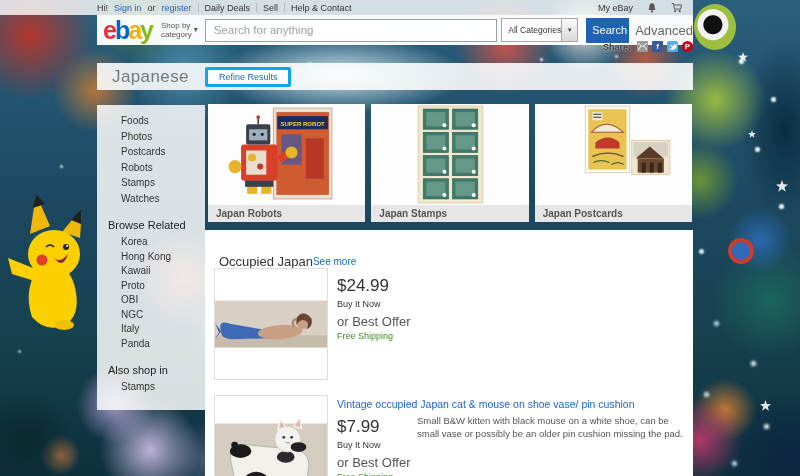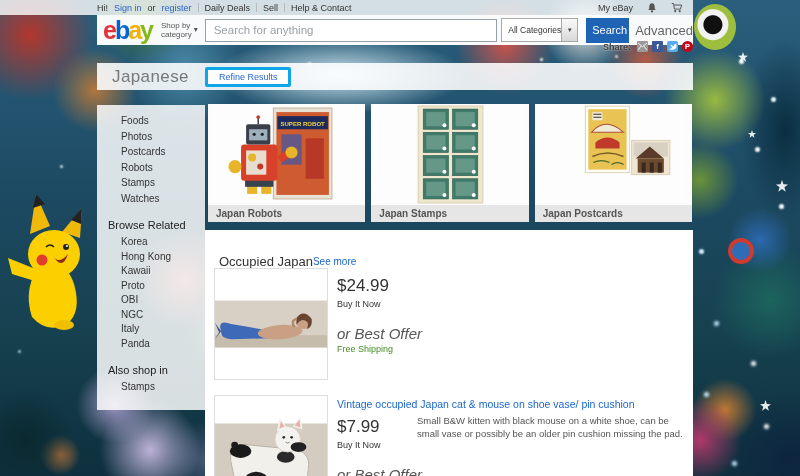--- a/index.html
+++ b/index.html
@@ -117,21 +117,21 @@
   .panel-title{font-size:13px;color:#333;}
   .see-more{font-size:10px;color:#1b66c9;cursor:pointer;}
   .imgbox{position:absolute;left:9px;width:114px;height:112px;border:1px solid #ddd;background:#fff;
     display:flex;align-items:center;justify-content:center;cursor:pointer;}
   .l1 .imgbox{top:38px;} .l2 .imgbox{top:165px;}
   .ltxt{position:absolute;left:132px;width:350px;}
   .l1 .ltxt{top:40px;} .l2 .ltxt{top:168px;}
   .l-title{font-size:10.5px;color:#1b66c9;line-height:1.25;cursor:pointer;}
   .l-price{font-size:17px;color:#333;margin-top:6px;}
   .l-buy{font-size:9px;color:#333;margin-top:3px;}
-  .l-offer{font-size:15px;color:#555;margin-top:16px;font-style:italic;}
+  .l-offer{font-size:13px;color:#555;margin-top:5px;}
   .l-ship{font-size:9px;color:#458c25;margin-top:2px;}
   .l-desc{position:absolute;left:212px;top:185px;width:268px;font-size:9.5px;color:#555;line-height:1.35;}
   .l2 .l-title{width:330px;}
 </style>
 </head>
 <body>
 
 <div class="stage">
 
   <div class="bg">

